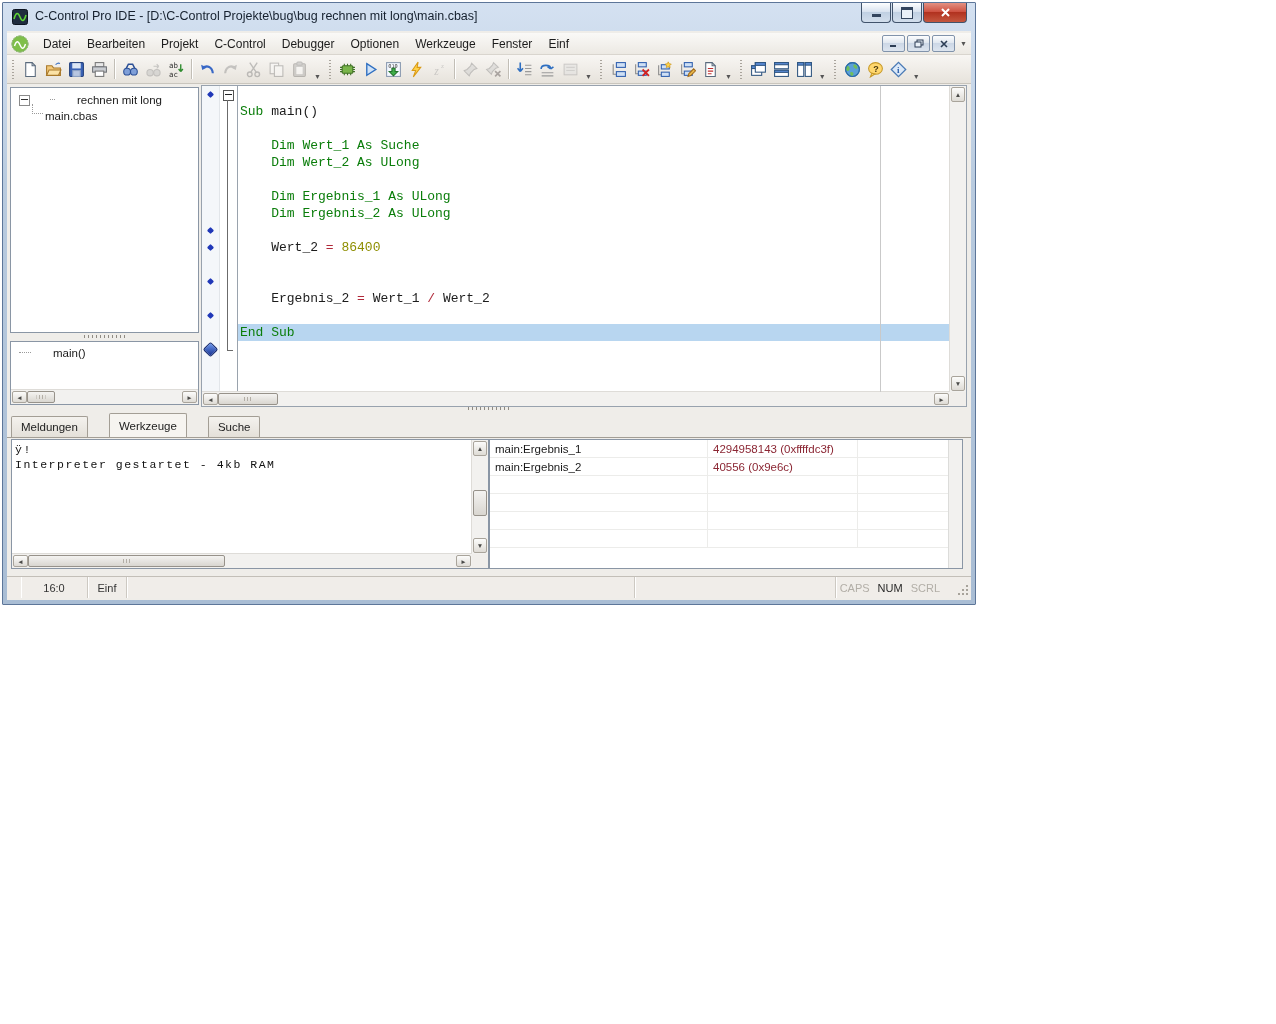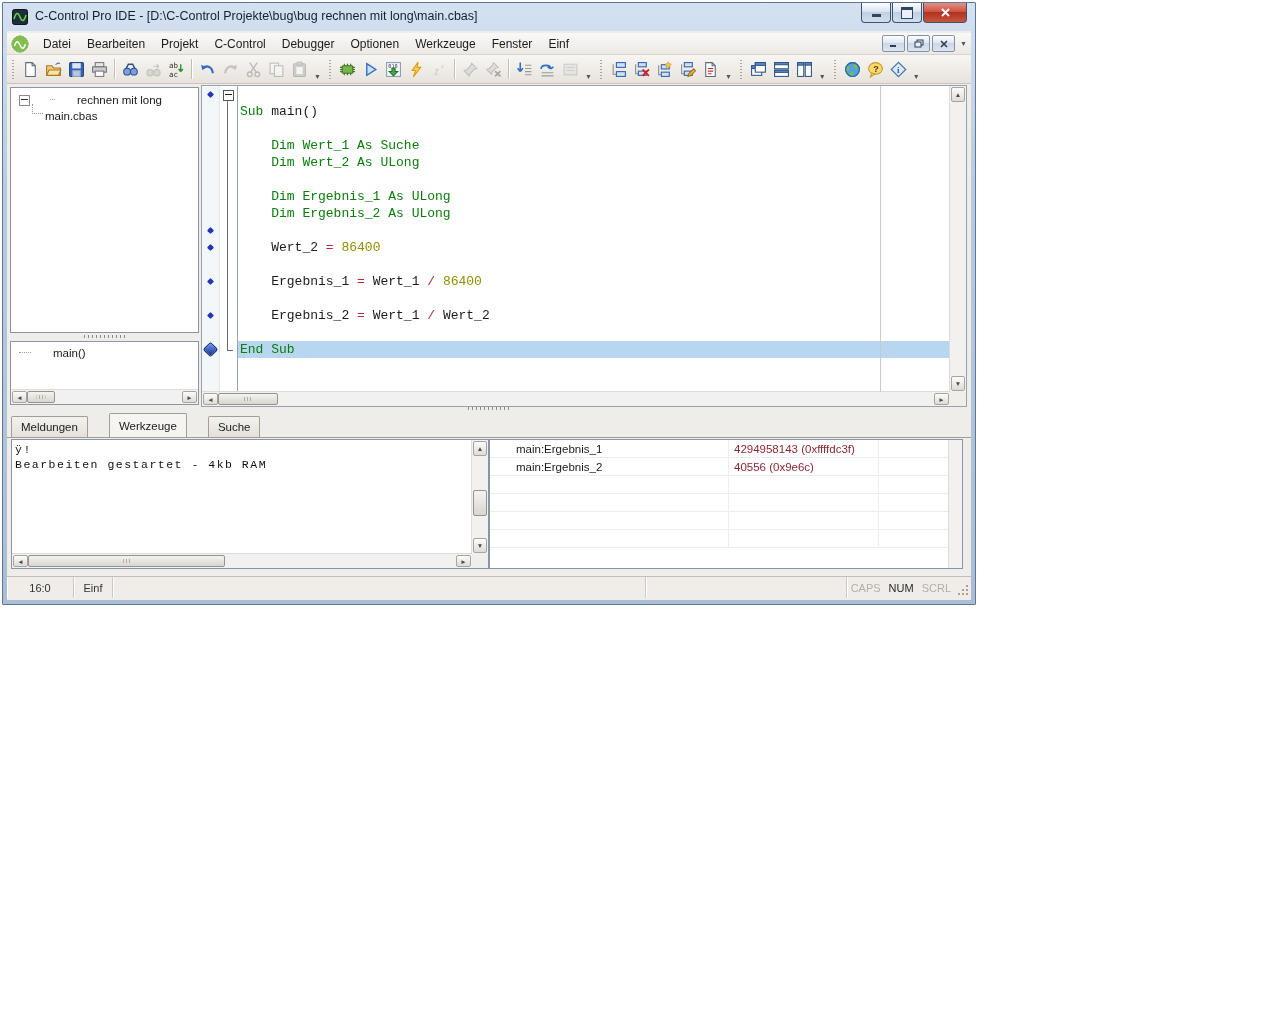--- a/index.html
+++ b/index.html
@@ -116,29 +116,29 @@
   .output{position:absolute;left:4px;top:1px;width:476px;height:128px;overflow:hidden;}
   .outtext{position:absolute;left:3px;top:2px;right:18px;bottom:16px;
     font-family:"Liberation Mono","DejaVu Sans Mono",monospace;font-size:11.5px;line-height:15px;
     letter-spacing:1.5px;color:#111;white-space:pre;}
   .varsbox{position:absolute;left:482px;right:8px;top:1px;height:128px;overflow:hidden;}
   .vhead{display:flex;height:20px;border-bottom:1px solid #c6c6c6;background:linear-gradient(#fdfdfd,#f0f0ee);}
   .vh{font-size:11.5px;color:#1a1a1a;padding:3px 0 0 5px;border-right:1px solid #d6d6d4;box-sizing:border-box;}
   .vh1{width:218px;} .vh2{width:150px;} .vh3{flex:1;border-right:none;}
   .vrow{display:flex;height:17px;border-bottom:1px solid #ececea;font-size:11.5px;align-items:center;}
   .vc{padding-left:5px;box-sizing:border-box;border-right:1px solid #ececea;height:100%;display:flex;align-items:center;}
-  .vc1{width:218px;color:#1a1a1a;margin-left:21px;} .vc2{width:150px;color:#8b2633;} .vc3{flex:1;border-right:none;}
+  .vc1{width:218px;color:#1a1a1a;} .vc2{width:150px;color:#8b2633;} .vc3{flex:1;border-right:none;}
   .vars-sb{position:absolute;right:0;top:0;bottom:0;width:13px;background:#f2f1ef;border-left:1px solid #dcdcda;}
 
   
   .statusbar{position:absolute;left:0;right:0;top:545px;height:21px;background:#f0ede9;
     border-top:1px solid #c3bfb8;display:flex;align-items:stretch;font-size:11px;color:#333;}
   .st-cell{border-right:1px solid #cdc9c2;box-shadow:1px 0 0 #fff inset;display:flex;align-items:center;justify-content:center;}
-  .st1{width:66px;} .st2{width:38px;} .st3{flex:1;} .st4{width:200px;}
-  .st5{width:104px;border-right:none;justify-content:flex-end;padding-right:20px;gap:8px;}
+  .st1{width:66px;margin-left:14px;} .st2{width:38px;} .st3{flex:1;} .st4{width:200px;}
+  .st5{width:104px;border-right:none;justify-content:flex-end;padding-right:31px;gap:8px;}
   .key-off{color:#b2aea7;} .key-on{color:#2a2a2a;}
   .grip{position:absolute;right:3px;bottom:3px;width:2px;height:2px;background:#a7a39b;
     box-shadow:-4px 0 #a7a39b,-8px 0 #a7a39b,0 -4px #a7a39b,-4px -4px #a7a39b,0 -8px #a7a39b;}
 </style>
 </head>
 <body>
 
 <div class="canvas">
   <div class="window">
 
@@ -519,21 +519,20 @@
               <div class="crow"><span class="tk-kw">Sub</span><span class="tk-pl"> main()</span></div>
               <div class="crow"></div>
               <div class="crow"><span class="tk-decl">    Dim Wert_1 As Suche</span></div>
               <div class="crow"><span class="tk-decl">    Dim Wert_2 As ULong</span></div>
               <div class="crow"></div>
               <div class="crow"><span class="tk-decl">    Dim Ergebnis_1 As ULong</span></div>
               <div class="crow"><span class="tk-decl">    Dim Ergebnis_2 As ULong</span></div>
               <div class="crow"></div>
               <div class="crow"><span class="tk-pl">    Wert_2 </span><span class="tk-op">=</span><span class="tk-pl"> </span><span class="tk-num">86400</span></div>
               <div class="crow"></div>
-              <div class="crow"><span class="tk-pl">    Ergebnis_1 </span><span class="tk-op">=</span><span class="tk-pl"> Wert_1 </span><span class="tk-op">/</span><span class="tk-pl"> </span><span class="tk-num">86400</span></div>
               <div class="crow"></div>
               <div class="crow"><span class="tk-pl">    Ergebnis_2 </span><span class="tk-op">=</span><span class="tk-pl"> Wert_1 </span><span class="tk-op">/</span><span class="tk-pl"> Wert_2</span></div>
               <div class="crow"></div>
               <div class="crow hl"><span class="tk-kw">End Sub</span></div>
             </div>
           <div class="margin-line"></div>
           <div class="sb-v">
             <div class="sb-btn" style="top:1px">▲</div>
             <div class="sb-btn" style="bottom:1px">▼</div>
           </div>
@@ -549,21 +548,21 @@
       <div class="split-grip bottom-grip"></div>
 
       <div class="tabs" id="tabs">
           <div class="tab">Meldungen</div>
           <div class="tab active">Werkzeuge</div>
           <div class="tab">Suche</div>
         </div>
 
       <div class="panes">
         <div class="box output">
-          <div class="outtext" id="outtext"><div>ÿ!</div><div>Bearbeiten gestartet - 4kb RAM</div></div>
+          <div class="outtext" id="outtext"><div>ÿ!</div><div>Interpreter gestartet - 4kb RAM</div></div>
           <div class="sb-v" style="bottom:14px">
             <div class="sb-btn" style="top:1px">▲</div>
             <div class="sb-thumb" style="bottom:38px;height:24px"></div>
             <div class="sb-btn" style="bottom:1px">▼</div>
           </div>
           <div class="sb-h">
             <div class="sb-btn" style="left:1px">◄</div>
             <div class="sb-thumb" style="left:16px;width:195px"></div>
             <div class="sb-btn" style="right:1px">►</div>
           </div>

